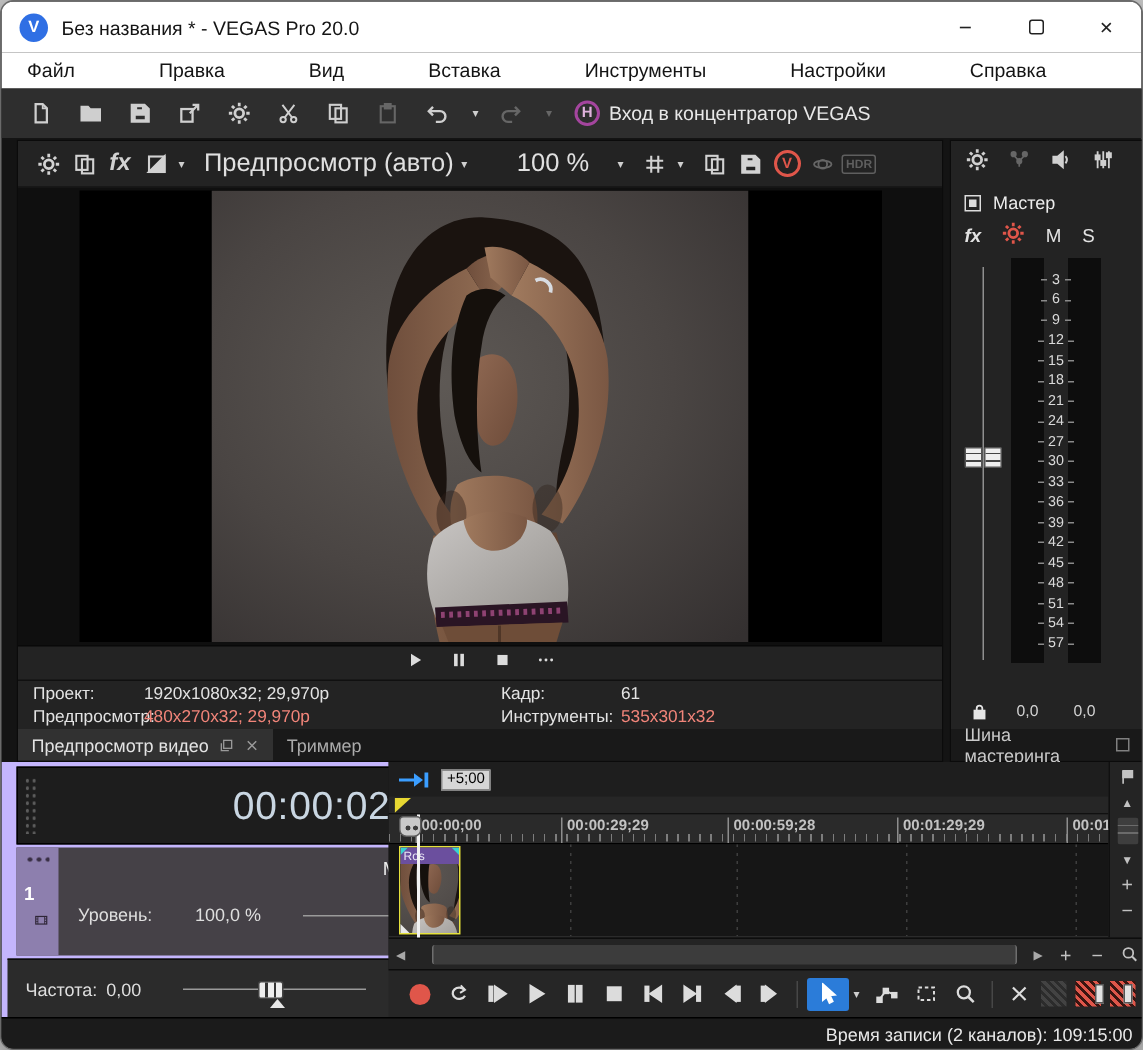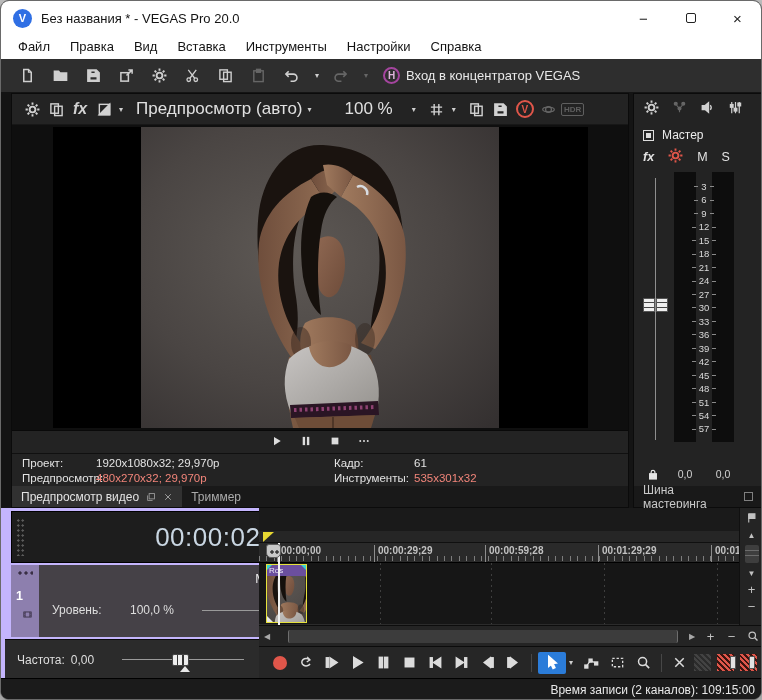--- a/index.html
+++ b/index.html
@@ -10,21 +10,21 @@
   .titlebar{position:absolute;top:0;left:0;right:0;height:34px;background:var(--titlebar-bg,#fff);
     display:flex;align-items:center;padding-left:12px;}
   .logo{width:19px;height:19px;border-radius:50%;background:#2f6fe4;color:#fff;font-size:11px;font-weight:bold;
     display:flex;align-items:center;justify-content:center;}
   .title-text{margin-left:9px;font-size:13px;color:#141414;}
   .win-controls{margin-left:auto;display:flex;height:34px;}
   .win-btn{width:47px;height:34px;display:flex;align-items:center;justify-content:center;color:#222;font-size:15px;}
   .maxbox{width:10px;height:10px;border:1.3px solid #222;border-radius:2px;display:block;}
   
   .menubar{position:absolute;top:34px;left:0;right:0;height:24px;background:#fff;display:flex;align-items:center;
-    padding-left:7px;}
+    padding-left:7px;gap:36px;}
   .menu-item{padding:0 10px;font-size:13px;color:#141414;line-height:24px;}
   
   .toolbar{position:absolute;top:58px;left:0;right:0;height:33px;background:var(--toolbar-bg,#2e2e2e);
     display:flex;align-items:center;padding-left:14px;color:#cfcfcf;}
   .tb-btn{width:25px;height:24px;display:flex;align-items:center;justify-content:center;margin-right:8px;}
   .dim{color:#666 !important;}
   .caret{font-size:8px;color:#cfcfcf;width:10px;margin-right:6px;text-align:center;}
   .hub-circle{width:17px;height:17px;border-radius:50%;border:2px solid var(--hub-purple,#a4459e);
     color:#dfb3dc;font-size:10px;font-weight:bold;display:flex;align-items:center;justify-content:center;margin:0 6px 0 6px;}
   .hub-label{font-size:13px;color:#e8e8e8;}
@@ -742,20 +742,28 @@
       <span style="margin-left:6px">0,00</span>
       <span class="rate-slider">
         <span class="line"></span>
         <span class="knob"></span>
         <span class="utri"></span>
       </span>
     </div>
   </div>
 
   <div class="tl-right">
+    <div class="scrub-row">
+      <svg width="24" height="12">
+        <line x1="1" y1="6" x2="14" y2="6" stroke="var(--link-blue,#3b9eff)" stroke-width="2"></line>
+        <path d="M11,1.5 L17,6 L11,10.5 Z" fill="var(--link-blue,#3b9eff)"></path>
+        <rect x="18" y="1" width="2.5" height="10" fill="var(--link-blue,#3b9eff)"></rect>
+      </svg>
+      <span class="scrub-badge">+5;00</span>
+    </div>
     <div class="marker-bar">
       <span class="mk-tri"></span>
     </div>
     <div class="ruler">
 
     <span class="rl">00:00;00</span>
         <span class="rl">00:00:29;29</span>
         <span class="rl">00:00:59;28</span>
         <span class="rl">00:01:29;29</span>
         <span class="rl">00:01</span>

